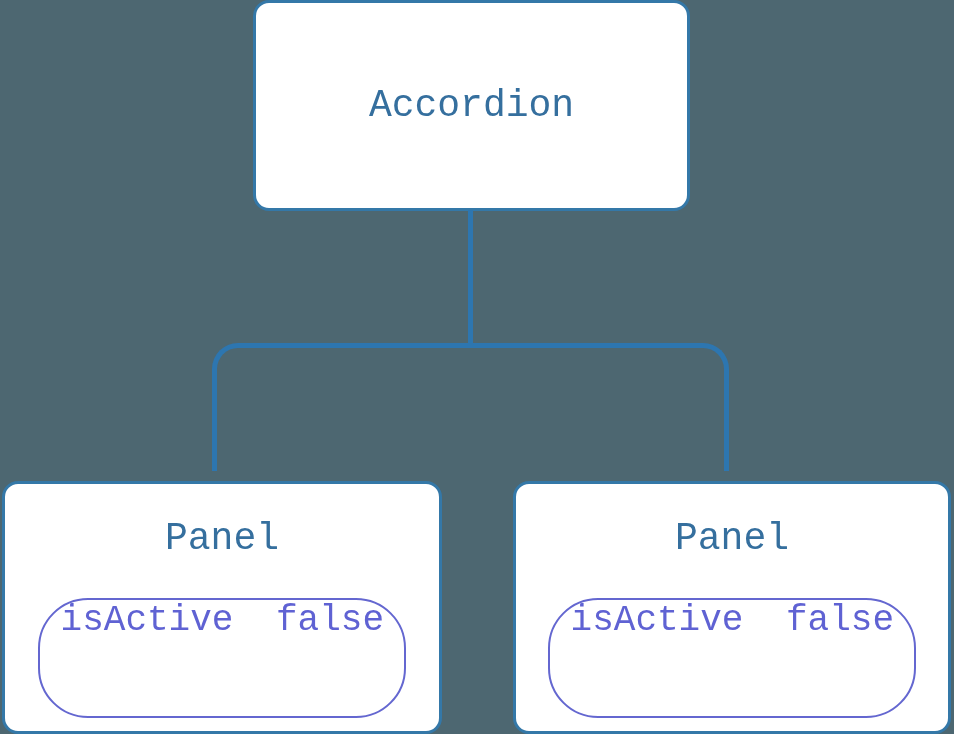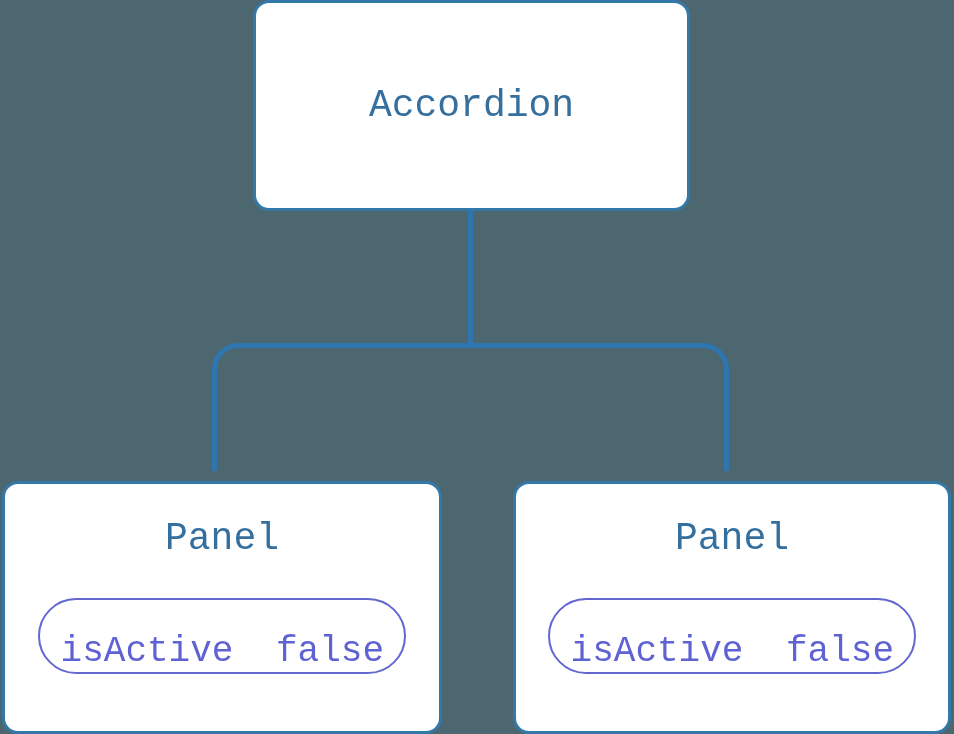--- a/index.html
+++ b/index.html
@@ -65,27 +65,27 @@
     margin-top: 10px;
   }
   .panel-left  { left: 2px;   width: 440px; }
   .panel-right { left: 513px; width: 438px; }
   .panel .node-title {
     margin-top: 32px;
   }
   .pill {
     margin-top: 36px;
     width: 368px;
-    height: 76px;
+    height: 120px;
     box-sizing: border-box;
     border: 2px solid #6467d0;
     border-radius: 50px;
     background: #ffffff;
     display: flex;
-    align-items: flex-end;
+    align-items: flex-start;
     overflow: hidden;
   }
   .pill-cell {
     display: flex;
     align-items: center;
     justify-content: center;
     font-size: 36px;
     color: #5f62d3;
   }
   .pill-cell.key { width: 214px; }

